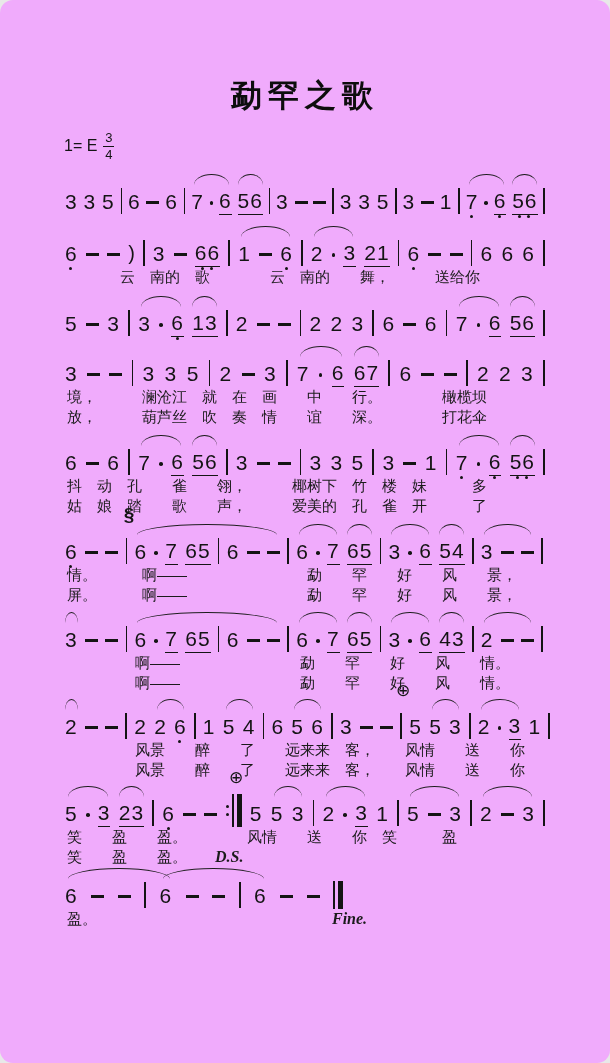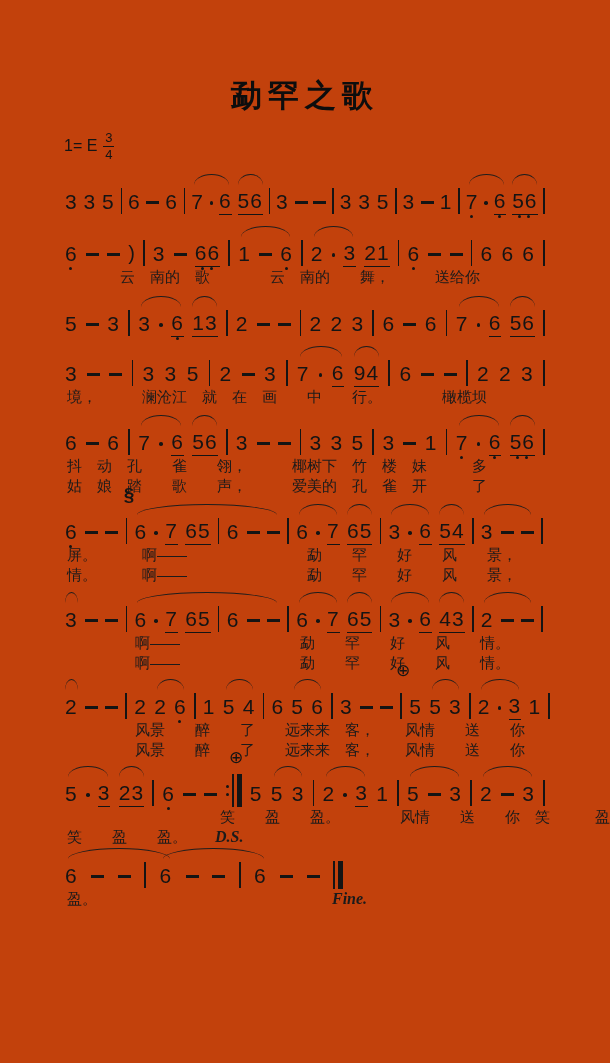--- a/index.html
+++ b/index.html
@@ -1,19 +1,20 @@
 <!DOCTYPE html>
 <html><head>
 <meta charset="utf-8">
 <style>
   html,body{margin:0;padding:0;background:#e8e8e8;}
   .page{
     position:relative;width:610px;height:1063px;margin:0 auto;
-    background:#c2410c;overflow:hidden;color:#161616;
+    background:#f0abfc;overflow:hidden;color:#161616;
     font-family:"Liberation Sans","DejaVu Sans",sans-serif;
+    border-radius:13px;
   }
   .title{
     margin-top:76px;text-align:center;font-size:31px;font-weight:700;
     letter-spacing:6px;line-height:40px;color:#0d0d0d;
   }
   .header{
     display:flex;justify-content:space-between;align-items:center;
     margin:16px 64px 0 64px;
   }
   .keysig{font-size:16px;display:flex;align-items:center;color:#141414;}
@@ -366,21 +367,21 @@
           <div class="note">
             <span class="num">7</span>
           </div>
           <div class="dotw">
             <div class="augdot"></div>
           </div>
           <div class="note">
             <span class="num u1">6</span>
           </div>
           <div class="note">
-            <span class="num u1">94</span>
+            <span class="num u1">67</span>
           </div>
           <div class="bar"></div>
           <div class="note">
             <span class="num">6</span>
           </div>
           <div class="dashw">
             <div class="dash"></div>
           </div>
           <div class="dashw">
             <div class="dash"></div>
@@ -393,20 +394,21 @@
             <span class="num">2</span>
           </div>
           <div class="note">
             <span class="num">3</span>
           </div>
           <div class="bar"></div>
           <div class="slur" style="left: 235px; width: 42px;"></div>
           <div class="slur" style="left: 289px; width: 25px;"></div>
         </div>
         <div class="lyr" style="padding-left: 2px;"><span class="">境，　　　澜沧江　就　在　画　　中　　行。　　　　橄榄坝</span></div>
+        <div class="lyr" style="padding-left: 2px;"><span class="">放，　　　葫芦丝　吹　奏　情　　谊　　深。　　　　打花伞</span></div>
       </div>
       <div class="sys" style="padding-top: 19px;">
         <div class="mline" style="width: 480px;">
           <div class="note">
             <span class="num">6</span>
           </div>
           <div class="dashw">
             <div class="dash"></div>
           </div>
           <div class="note">
@@ -562,22 +564,22 @@
           </div>
           <div class="bar"></div>
           <div class="slur" style="left: 72px; width: 140px;"></div>
           <div class="slur" style="left: 234px; width: 38px;"></div>
           <div class="slur" style="left: 282px; width: 25px;"></div>
           <div class="slur" style="left: 326px; width: 38px;"></div>
           <div class="slur" style="left: 374px; width: 25px;"></div>
           <div class="slur" style="left: 419px; width: 47px;"></div>
           <div class="mark segno" style="left: 64px;">§</div>
         </div>
+        <div class="lyr" style="padding-left: 2px;"><span class="">情。　　　啊——　　　　　　　　勐　　罕　　好　　风　　景，</span></div>
         <div class="lyr" style="padding-left: 2px;"><span class="">屏。　　　啊——　　　　　　　　勐　　罕　　好　　风　　景，</span></div>
-        <div class="lyr" style="padding-left: 2px;"><span class="">情。　　　啊——　　　　　　　　勐　　罕　　好　　风　　景，</span></div>
       </div>
       <div class="sys" style="padding-top: 18px;">
         <div class="mline" style="width: 478px;">
           <div class="note">
             <span class="num">3</span>
           </div>
           <div class="dashw">
             <div class="dash"></div>
           </div>
           <div class="dashw">
@@ -822,21 +824,21 @@
           </div>
           <div class="bar"></div>
           <div class="slur" style="left: 3px; width: 40px;"></div>
           <div class="slur" style="left: 54px; width: 25px;"></div>
           <div class="slur" style="left: 209px; width: 28px;"></div>
           <div class="slur" style="left: 261px; width: 39px;"></div>
           <div class="slur" style="left: 345px; width: 49px;"></div>
           <div class="slur" style="left: 418px; width: 49px;"></div>
           <div class="mark coda" style="left: 171px;">⊕</div>
         </div>
-        <div class="lyr" style="padding-left: 2px; justify-content: flex-end;"><span class="">笑　　盈　　盈。　　　　风情　　送　　你　笑　　　盈</span></div>
+        <div class="lyr" style="padding-left: 2px;"><span class="">笑　　盈　　盈。　　　　风情　　送　　你　笑　　　盈</span></div>
         <div class="lyr" style="padding-left: 2px;"><span class="">笑　　盈　　盈。</span><span class="suffix" style="margin-left: 28px;">D.S.</span></div>
       </div>
       <div class="sys" style="padding-top: 12px;">
         <div class="mline" style="width: 278px;">
           <div class="note">
             <span class="num">6</span>
           </div>
           <div class="dashw">
             <div class="dash"></div>
           </div>

